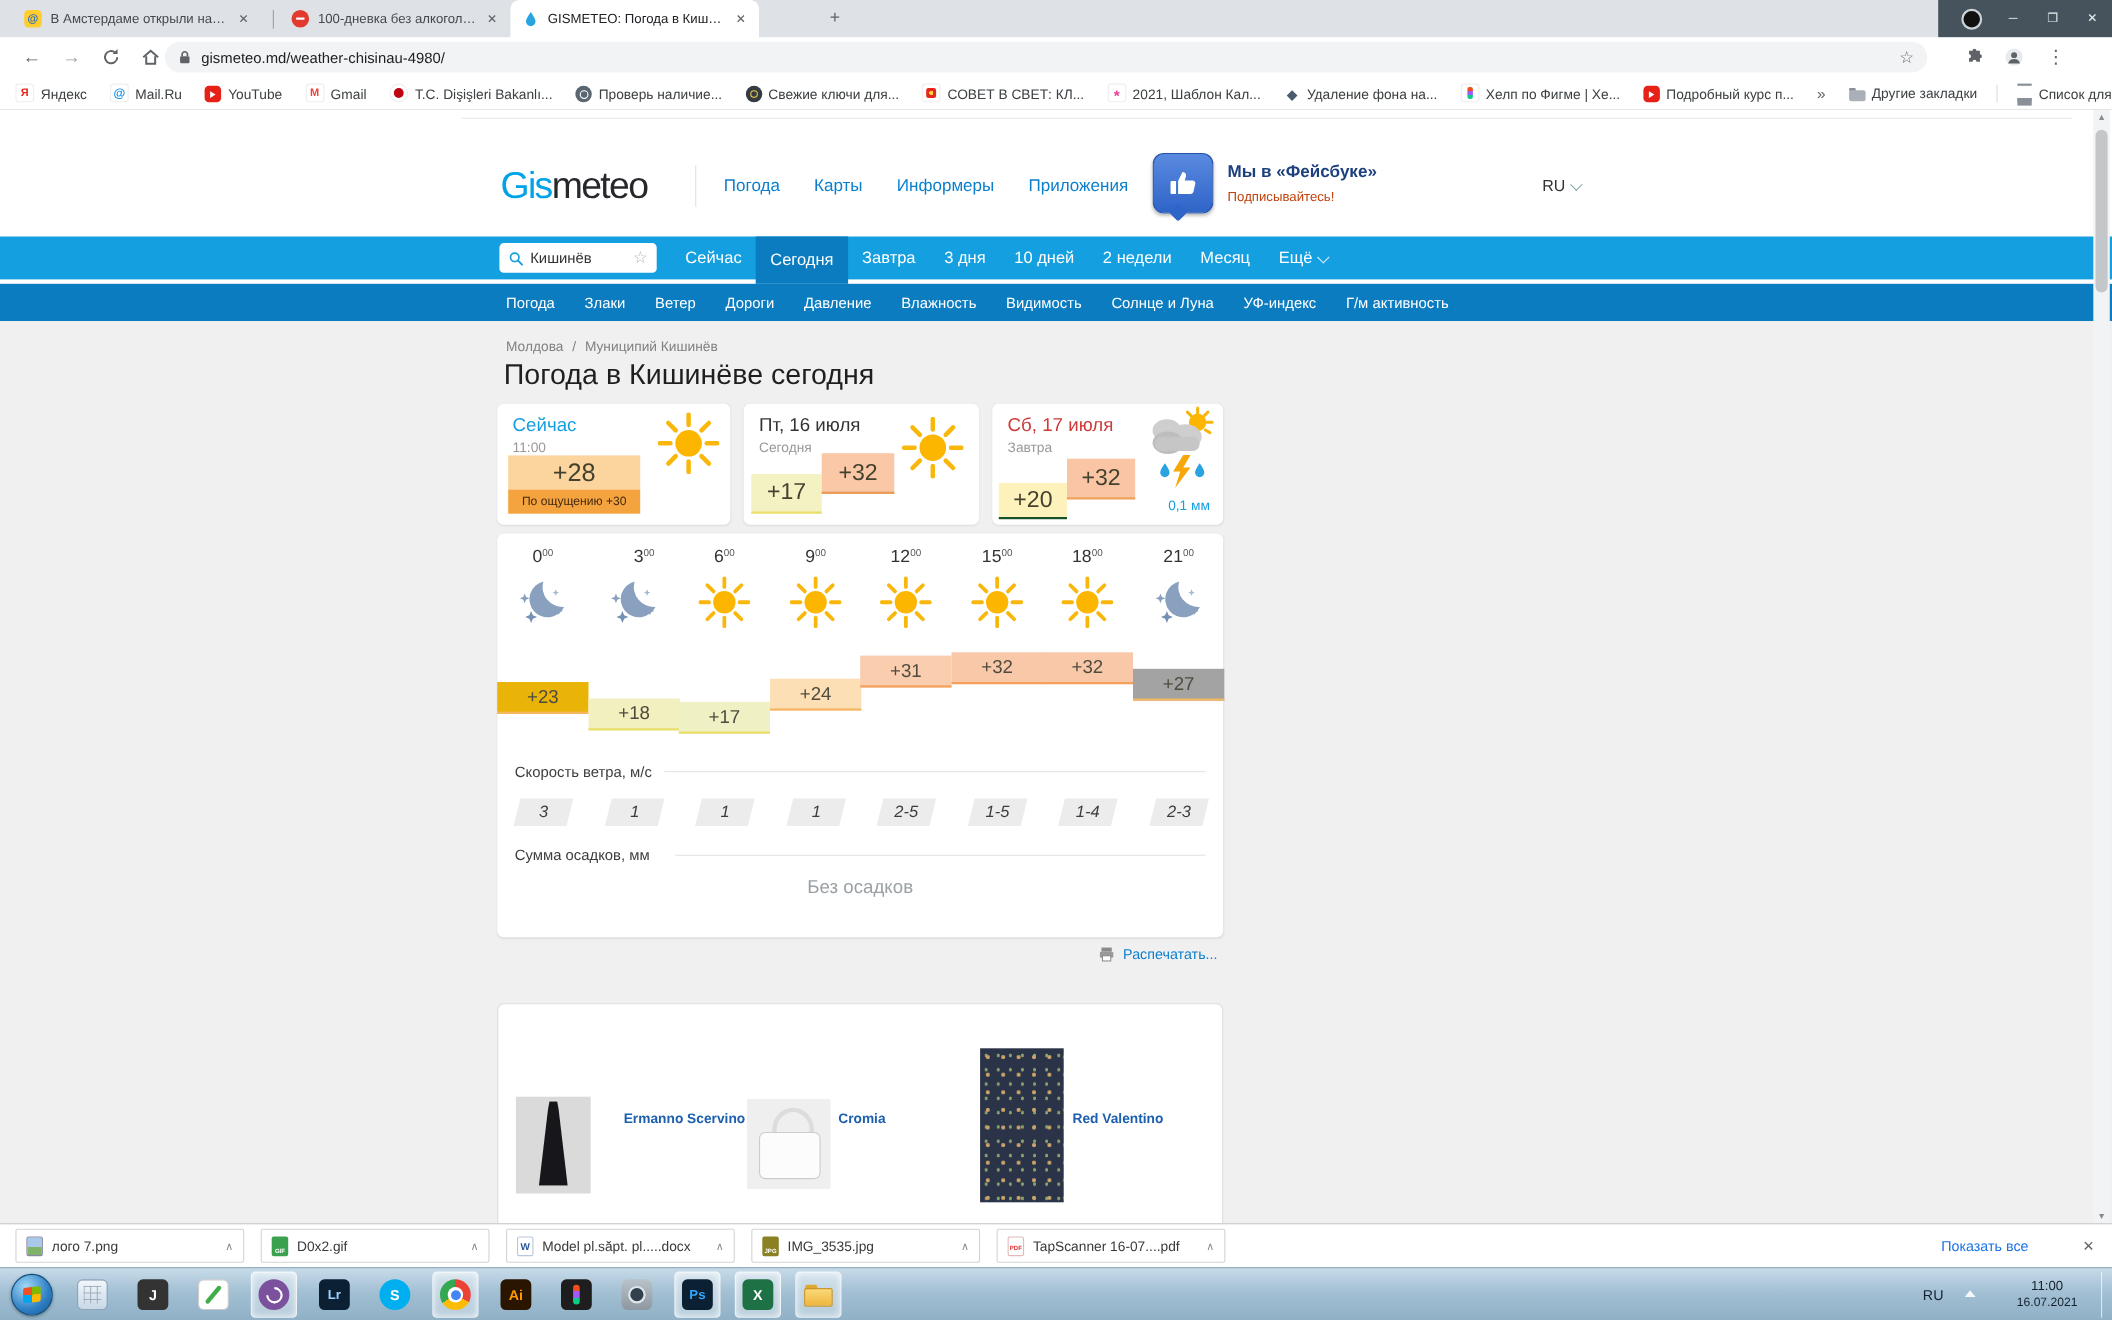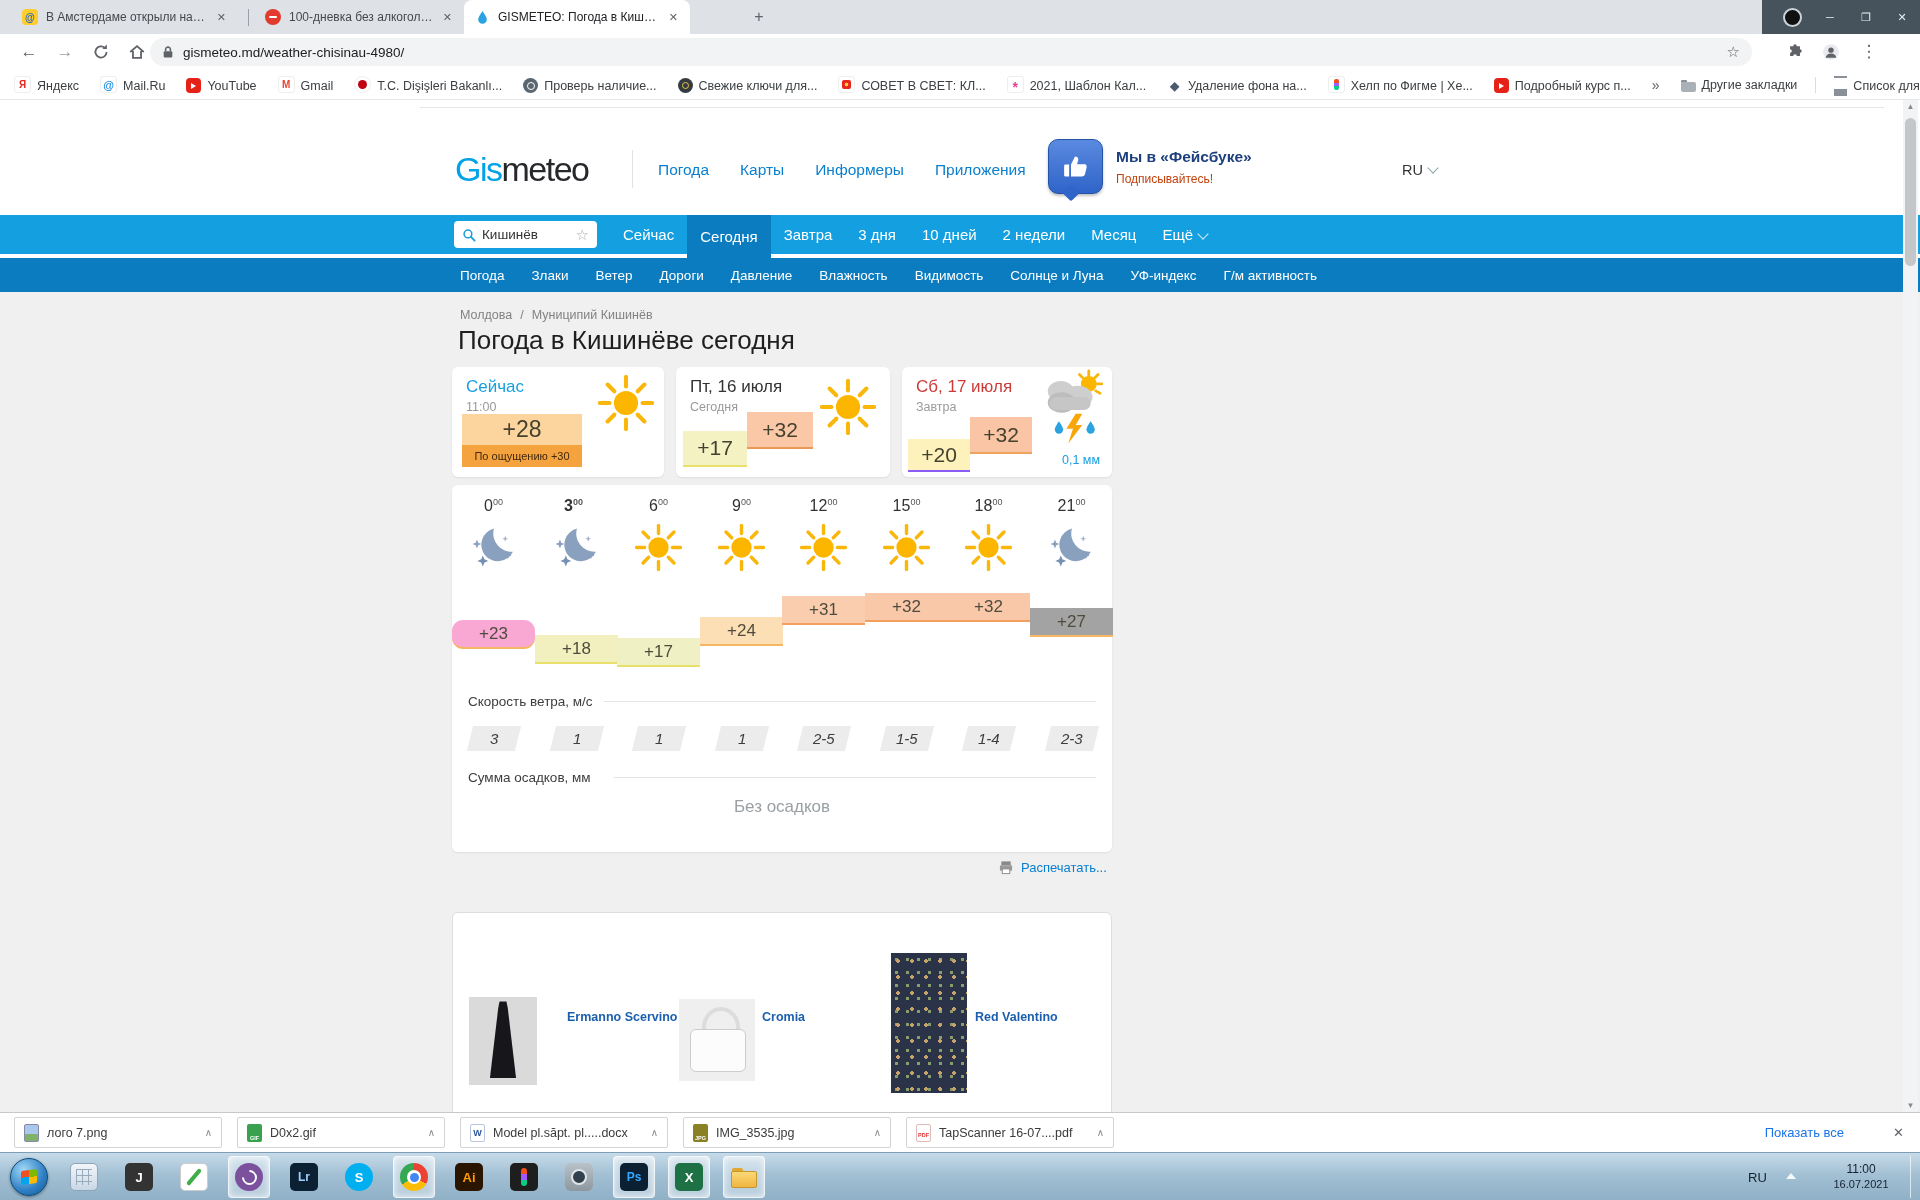--- a/index.html
+++ b/index.html
@@ -110,21 +110,21 @@
 .card-sub{left:14px;top:33px;font-size:12.5px;color:#9a9a9a}
 .card-sun{right:10px;top:8px;width:56px;height:56px}
 .card-sun svg{width:56px;height:56px}
 .tbadge{display:flex;align-items:center;justify-content:center;color:#45412f}
 #card-now .card-label{color:#169fe0}
 #card-tom .card-label{color:#cc3b38}
 #now-temp{left:10px;top:47px;width:120px;height:31px;background:#fcd49e;font-size:23px}
 #now-feels{left:10px;top:78px;width:120px;height:22px;background:#f4a33e;font-size:11px;color:#43290e}
 #today-tmin{left:7px;top:64px;width:64px;height:34px;background:#f4f1c3;border-bottom:2px solid #e8e06a;font-size:21px}
 #today-tmax{left:71px;top:45px;width:66px;height:35px;background:#fac8a6;border-bottom:2px solid #eb9a55;font-size:21px}
-#tom-tmin{left:6px;top:72px;width:62px;height:31px;background:#fdf2bc;border-bottom:2px solid #8b5cf6;font-size:21px}
+#tom-tmin{left:6px;top:72px;width:62px;height:31px;background:#fdf2bc;border-bottom:2px solid #14532d;font-size:21px}
 #tom-tmax{left:68px;top:50px;width:62px;height:35px;background:#f9c5a4;border-bottom:2px solid #efa35f;font-size:21px}
 #tom-storm{right:4px;top:2px;width:72px;height:66px}
 #tom-storm svg{width:72px;height:82px}
 #tom-precip{right:12px;top:86px;font-size:12.5px;color:#169fe0}
 
 #hourly{position:absolute;left:452px;top:485px;width:660px;height:367px;background:#fff;border-radius:6px;
   box-shadow:0 1px 2px rgba(0,0,0,.08)}
 .hr-time{position:absolute;top:12px;width:83px;text-align:center;font-size:16px;color:#333}
 .hr-time sup{font-size:9px;color:#555}
 .hr-icon{position:absolute;top:34px;width:83px;height:56px;display:flex;align-items:center;justify-content:center}
@@ -510,27 +510,27 @@
   <div class="hr-time" style="left: 0px;">0<sup>00</sup></div>
       <div class="hr-icon" style="left: 0px;">
         <svg viewBox="0 0 44 44">
           <path d="M27 5a15.5 15.5 0 1 0 11.5 25.5A17 17 0 0 1 27 5z" fill="#89a0bf" transform="rotate(-15 22 22)"></path>
           <path d="M6.5 14.5l1.2 3 3 1.2-3 1.2-1.2 3-1.2-3-3-1.2 3-1.2z" fill="#89a0bf"></path>
           <path d="M12 29.5l1.5 3.6 3.6 1.5-3.6 1.5L12 39.7l-1.5-3.6-3.6-1.5 3.6-1.5z" fill="#7490b4"></path>
           <path d="M35.5 26l1 2.4 2.4 1-2.4 1-1 2.4-1-2.4-2.4-1 2.4-1z" fill="#89a0bf"></path>
           <path d="M33 11l.8 2 2 .8-2 .8-.8 2-.8-2-2-.8 2-.8z" fill="#a5b6cd"></path>
         </svg>
       </div>
-      <div class="chip" style="left: 0px; top: 135px; background: #f9a8d4; border-bottom-color: rgb(245, 183, 99); border-radius: 11px;">+23</div>
+      <div class="chip" style="left: 0px; top: 135px; background: #eab308; border-bottom-color: rgb(245, 183, 99);">+23</div>
       <div class="windb" style="left: 0px;">
         <div class="bdg">
           <span>3</span>
         </div>
       </div>
-      <div class="hr-time" style="left: 80px; font-weight: bold;">3<sup>00</sup></div>
+      <div class="hr-time" style="left: 92px;">3<sup>00</sup></div>
       <div class="hr-icon" style="left: 83px;">
         <svg viewBox="0 0 44 44">
           <path d="M27 5a15.5 15.5 0 1 0 11.5 25.5A17 17 0 0 1 27 5z" fill="#89a0bf" transform="rotate(-15 22 22)"></path>
           <path d="M6.5 14.5l1.2 3 3 1.2-3 1.2-1.2 3-1.2-3-3-1.2 3-1.2z" fill="#89a0bf"></path>
           <path d="M12 29.5l1.5 3.6 3.6 1.5-3.6 1.5L12 39.7l-1.5-3.6-3.6-1.5 3.6-1.5z" fill="#7490b4"></path>
           <path d="M35.5 26l1 2.4 2.4 1-2.4 1-1 2.4-1-2.4-2.4-1 2.4-1z" fill="#89a0bf"></path>
           <path d="M33 11l.8 2 2 .8-2 .8-.8 2-.8-2-2-.8 2-.8z" fill="#a5b6cd"></path>
         </svg>
       </div>
       <div class="chip" style="left: 83px; top: 150px; background: rgb(243, 240, 192); border-bottom-color: rgb(232, 224, 106);">+18</div>

